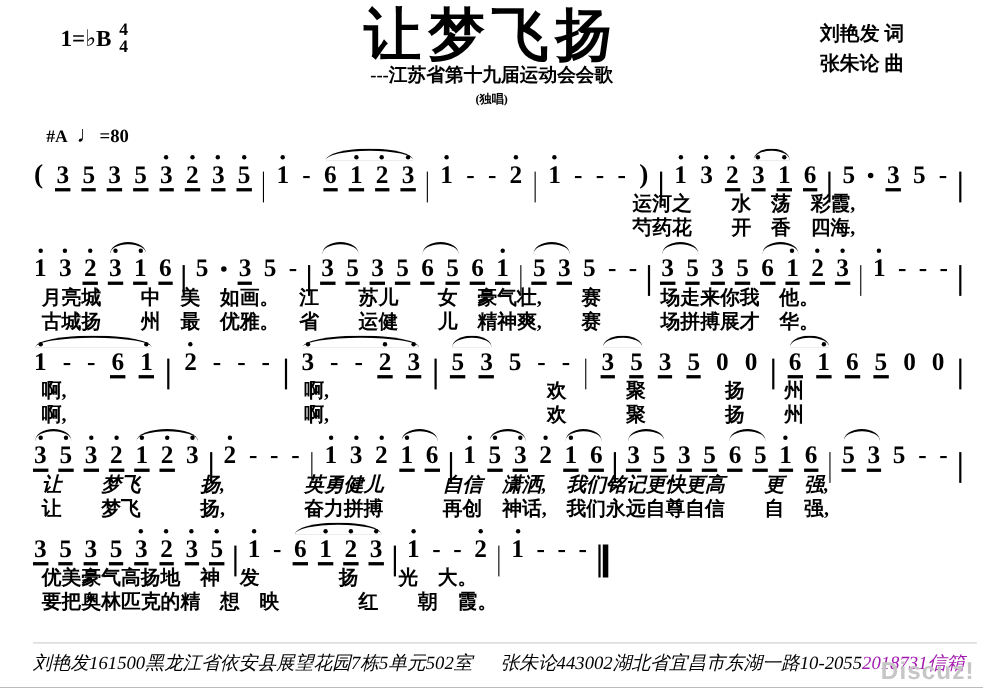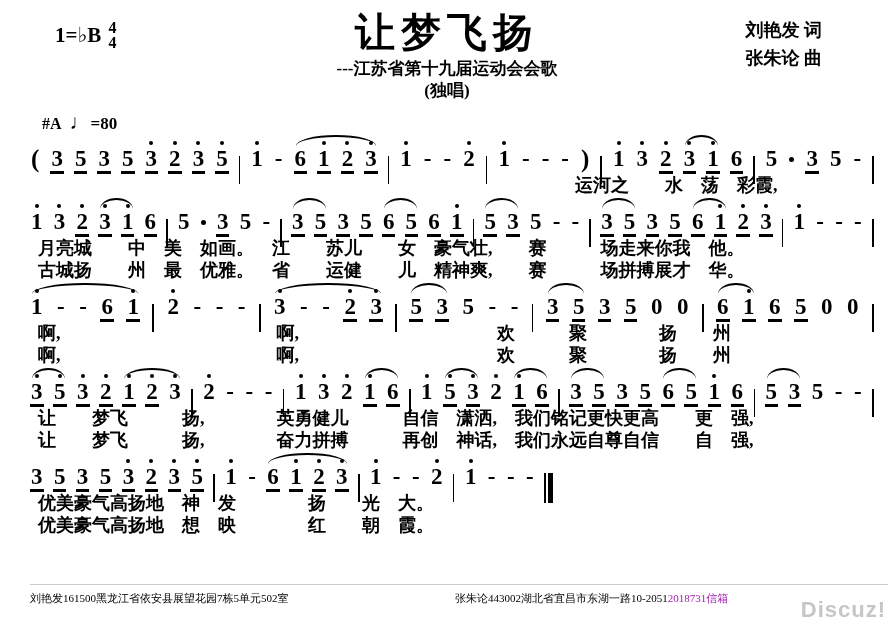--- a/index.html
+++ b/index.html
@@ -7,23 +7,23 @@
     position:relative;width:894px;height:625px;background:#ffffff;
     overflow:hidden;margin:0 auto;
     font-family:"Liberation Serif","DejaVu Serif",serif;color:#000;
   }
   
   .header{position:relative;height:96px;padding-top:10px;}
   .keysig{position:absolute;left:55px;top:20px;font-size:21px;font-weight:bold;display:flex;align-items:center;}
   .keysig .ts{display:inline-flex;flex-direction:column;margin-left:7px;font-size:16px;line-height:15px;text-align:center;font-weight:bold;}
   .keysig .ts i{font-style:normal;}
   .titleblock{width:430px;margin:0 auto;text-align:center;}
-  .title{font-size:40px;font-weight:bold;letter-spacing:6px;line-height:46px;}
+  .title{font-size:52px;font-weight:bold;letter-spacing:6px;line-height:46px;}
   .subtitle{font-size:17px;font-weight:bold;line-height:23px;margin-top:1px;}
-  .voice{font-size:17px;font-weight:bold;line-height:22px;}
+  .voice{font-size:11px;font-weight:bold;line-height:22px;}
   .credits{position:absolute;right:72px;top:16px;font-size:18px;font-weight:bold;line-height:28px;text-align:left;}
   
   .temporow{margin:4px 0 2px 42px;display:flex;align-items:baseline;height:24px;}
   .acc{font-size:16px;font-weight:bold;}
   .tnote{margin-left:8px;font-size:17px;font-weight:bold;}
   .tnote .q{font-style:normal;font-size:21px;}
   .tnote b{font-weight:bold;}
   .expr{margin-left:44px;font-size:17px;font-weight:bold;letter-spacing:2px;}
   
   #music{padding:2px 20px 0 30px;}
@@ -40,21 +40,21 @@
   .gfinal{width:9px;height:30px;margin-top:8px;border-left:2px solid #000;position:relative;box-sizing:border-box;}
   .gfinal:after{content:"";position:absolute;right:0;top:0;width:5px;height:100%;background:#000;}
   .gaug{height:24px;display:flex;align-items:center;}
   .gaug .augdot{width:5px;height:5px;border-radius:50%;background:#000;display:block;}
   .arc{position:absolute;top:-3px;height:9px;border-top:2px solid #000;
        border-radius:50% 50% 0 0 / 100% 100% 0 0;}
   .lyr{font-size:18px;font-weight:bold;line-height:22px;height:22px;white-space:pre;
        font-family:"Liberation Serif","DejaVu Serif",serif;}
   
   .footer{position:absolute;left:30px;right:6px;bottom:10px;border-top:1px solid #cccccc;
-          padding-top:6px;font-size:11px;height:24px;}
+          padding-top:6px;font-size:17px;height:24px;font-style:italic;}
   .addr2{position:absolute;left:425px;top:6px;}
   .gray{color:#a21caf;margin-top:44px;}
   .watermark{position:absolute;right:8px;bottom:2px;font-size:22px;font-weight:bold;
              color:#c6c6c6;font-family:"Liberation Sans","DejaVu Sans",sans-serif;letter-spacing:1px;}
 </style>
 </head>
 <body>
 
 <div class="page">
 
@@ -280,20 +280,21 @@
             <span class="g">-</span>
           </span>
           <span class="cell">
             <span class="od"></span>
             <span class="gbar"></span>
           </span>
           <div class="arc" style="left: 266px; width: 80px;"></div>
           <div class="arc" style="left: 655px; width: 33px;"></div>
         </div>
         <div class="lyr" style="padding-left: 545px;">运河之　　水　荡　彩霞,</div>
+        <div class="lyr" style="padding-left: 545px;">芍药花　　开　香　四海,</div>
       </div>
       <div class="system">
         <div class="notes">
           <span class="cell">
             <span class="od">
               <span class="dotg"></span>
             </span>
             <span class="g">1</span>
           </span>
           <span class="cell">
@@ -867,21 +868,21 @@
           </span>
           <div class="arc" style="left: 2px; width: 33px;"></div>
           <div class="arc" style="left: 94px; width: 56px;"></div>
           <div class="arc" style="left: 335px; width: 33px;"></div>
           <div class="arc" style="left: 415px; width: 33px;"></div>
           <div class="arc" style="left: 484px; width: 33px;"></div>
           <div class="arc" style="left: 541px; width: 33px;"></div>
           <div class="arc" style="left: 633px; width: 33px;"></div>
           <div class="arc" style="left: 737px; width: 33px;"></div>
         </div>
-        <div class="lyr" style="padding-left: 8px;">让　　梦飞　　　扬,　　　　英勇健儿　　　自信　潇洒,　我们铭记更快更高　　更　强,</div>
+        <div class="lyr" style="padding-left: 8px; font-style: italic;">让　　梦飞　　　扬,　　　　英勇健儿　　　自信　潇洒,　我们铭记更快更高　　更　强,</div>
         <div class="lyr" style="padding-left: 8px;">让　　梦飞　　　扬,　　　　奋力拼搏　　　再创　神话,　我们永远自尊自信　　自　强,</div>
       </div>
       <div class="system">
         <div class="notes">
           <span class="cell">
             <span class="od"></span>
             <span class="g u">3</span>
           </span>
           <span class="cell">
             <span class="od"></span>
@@ -1001,23 +1002,23 @@
             <span class="od"></span>
             <span class="g">-</span>
           </span>
           <span class="cell">
             <span class="od"></span>
             <span class="gfinal"></span>
           </span>
           <div class="arc" style="left: 238px; width: 79px;"></div>
         </div>
         <div class="lyr" style="padding-left: 8px;">优美豪气高扬地　神　发　　　　扬　　光　大。</div>
-        <div class="lyr" style="padding-left: 8px;">优美豪气高扬地　想　映　　　　红　　朝　霞。</div>
+        <div class="lyr" style="padding-left: 8px;">要把奥林匹克的精　想　映　　　　红　　朝　霞。</div>
       </div>
     </div>
 
   <div class="footer">
     <span>刘艳发161500黑龙江省依安县展望花园7栋5单元502室</span>
-    <span class="addr2"><span>张朱论443002湖北省宜昌市东湖一路10-2051</span><span class="gray">2018731信箱</span></span>
+    <span class="addr2"><span>张朱论443002湖北省宜昌市东湖一路10-2055</span><span class="gray">2018731信箱</span></span>
   </div>
   <div class="watermark">Discuz!</div>
 
 </div>
 
 </body></html>

